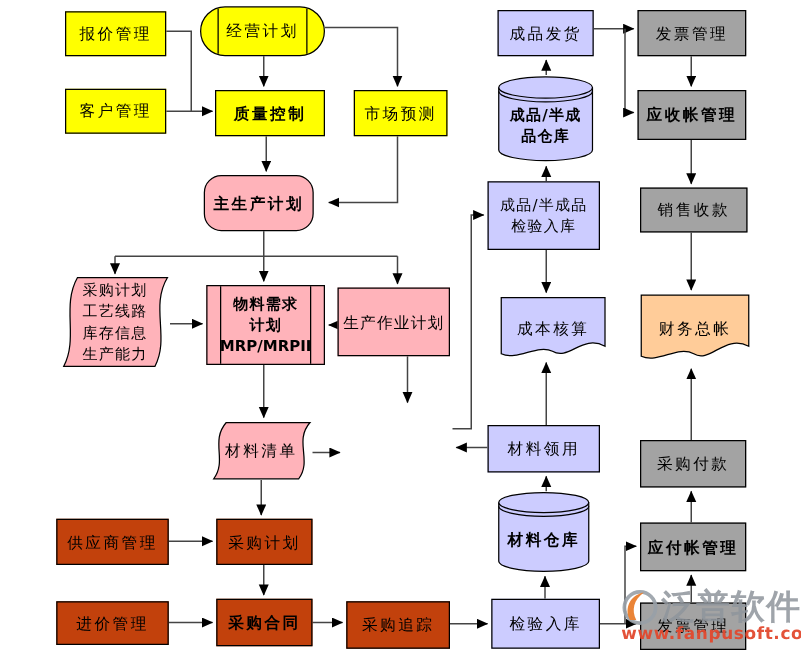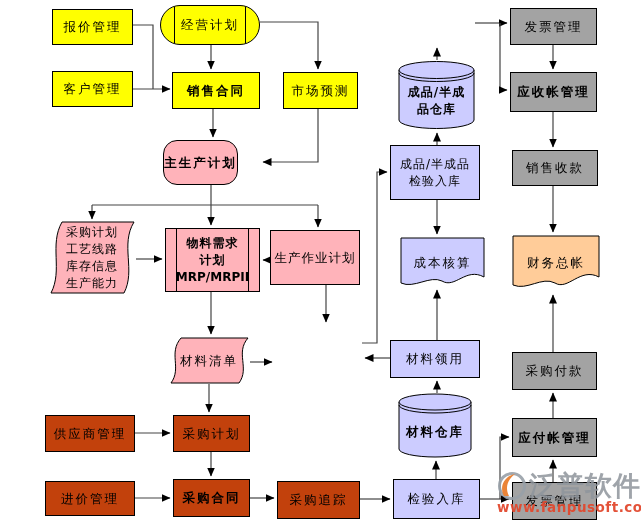--- a/index.html
+++ b/index.html
@@ -100,27 +100,27 @@
   <div class="node rect yellow" style="left:52px;top:9px;width:81px;height:36px">
     <span class="lbl">报价管理</span>
   </div>
   <div class="node rect yellow" style="left:52px;top:71px;width:81px;height:36px">
     <span class="lbl">客户管理</span>
   </div>
   <div class="node rect yellow stadium" style="left:160px;top:5px;width:100px;height:40px">
     <span class="lbl">经营计划</span>
   </div>
   <div class="node rect yellow b" style="left:172px;top:72px;width:88px;height:37px">
-    <span class="lbl">销售合同</span>
+    <span class="lbl">质量控制</span>
   </div>
   <div class="node rect yellow" style="left:283px;top:72px;width:75px;height:37px">
     <span class="lbl">市场预测</span>
   </div>
 
-  <div class="node rect pink round b" style="left:163px;top:140px;width:75px;height:45px">
+  <div class="node rect pink round b" style="left:163px;top:140px;width:88px;height:45px">
     <span class="lbl">主生产计划</span>
   </div>
 
   <div class="node shape ml" style="left:48px;top:221px;width:88px;height:74px">
     <svg width="88" height="74" viewBox="0 0 88 74">
       <path d="M14,1 L86,1 C72,24 88,49 76,72 L3,72 C15,49 1,24 14,1 Z" fill="#ffb3ba" stroke="#000" stroke-width="1"></path>
     </svg>
     <span class="ln">采购计划</span>
     <span class="ln">工艺线路</span>
     <span class="ln">库存信息</span>
@@ -167,20 +167,23 @@
       <ellipse cx="37" cy="9" rx="36" ry="8" fill="#ccccff" stroke="#000" stroke-width="1"></ellipse>
       <path d="M1,12 A36,8 0 0 0 73,12" fill="none" stroke="#000" stroke-width="1"></path>
     </svg>
     <span class="lbl">材料仓库</span>
   </div>
 
   <div class="node rect lav" style="left:393px;top:479px;width:87px;height:40px">
     <span class="lbl">检验入库</span>
   </div>
 
+  <div class="node rect lav" style="left:398px;top:8px;width:77px;height:37px">
+    <span class="lbl">成品发货</span>
+  </div>
 
   <div class="node shape b ml cyl-pad" style="left:398px;top:60px;width:77px;height:70px">
     <svg width="77" height="70" viewBox="0 0 77 70">
       <path d="M1,10 L1,60 A37.5,8.5 0 0 0 76,60 L76,10" fill="#ccccff" stroke="#000" stroke-width="1"></path>
       <ellipse cx="38.5" cy="10" rx="37.5" ry="8.5" fill="#ccccff" stroke="#000" stroke-width="1"></ellipse>
       <path d="M1,13 A37.5,8.5 0 0 0 76,13" fill="none" stroke="#000" stroke-width="1"></path>
     </svg>
     <span class="ln">成品/半成</span>
     <span class="ln">品仓库</span>
   </div>

